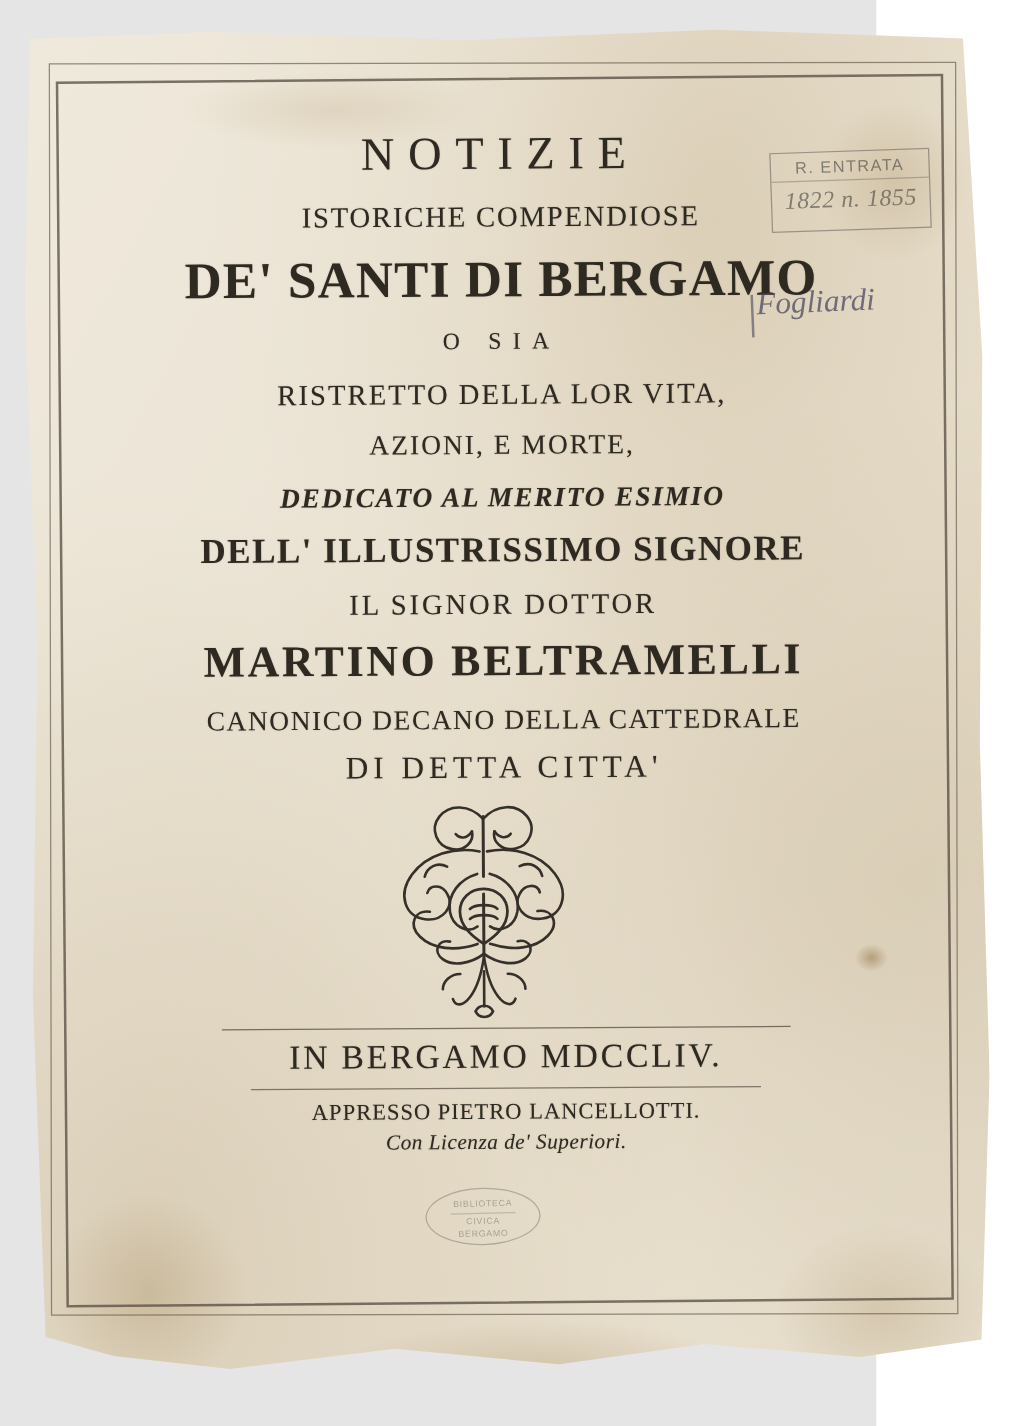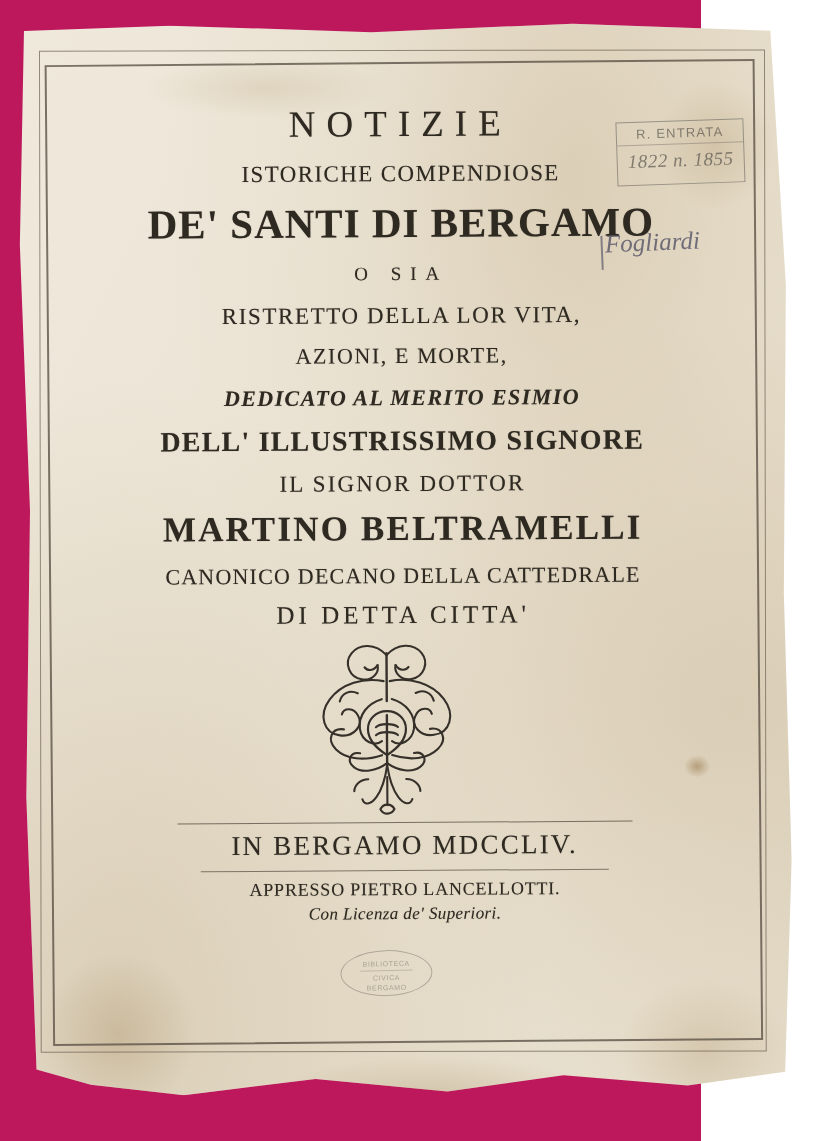--- a/index.html
+++ b/index.html
@@ -11,21 +11,21 @@
     width: 819px;
     height: 1141px;
     overflow: hidden;
     font-family: "Liberation Serif", serif;
   }
 
   #page {
     position: relative;
     width: 701px;
     height: 1141px;
-    background: #be185d;
+    background: #e5e5e5;
   }
 
   
   .sheet {
     position: absolute;
     left: 18px;
     top: 22px;
     width: 775px;
     height: 1105px;
     background:

